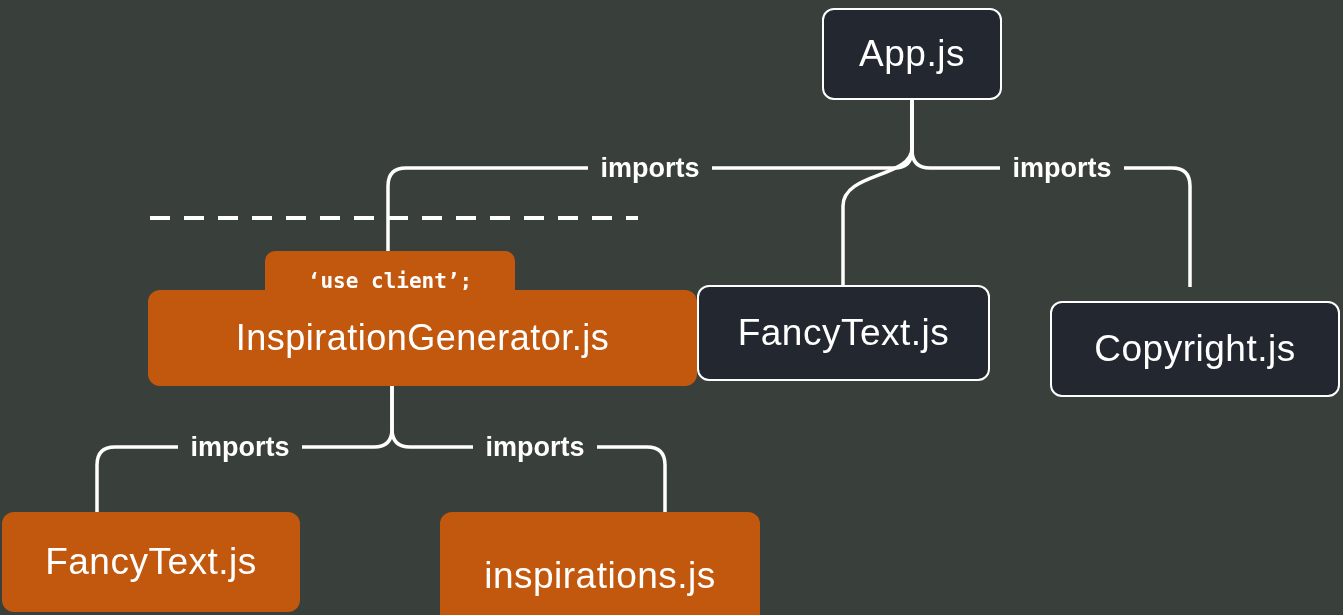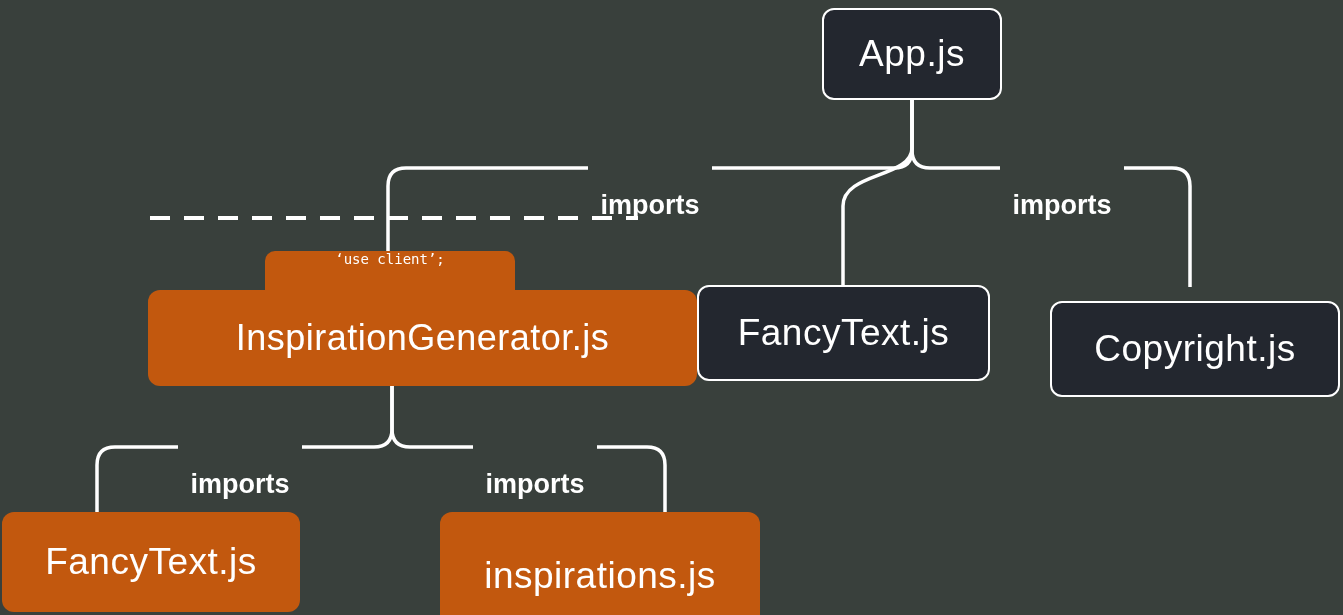--- a/index.html
+++ b/index.html
@@ -39,37 +39,36 @@
   .node.server {
     background: var(--server-node);
     border: 2.5px solid #ffffff;
   }
   .node.client {
     background: var(--client-node);
   }
   .badge {
     position: absolute;
     display: flex;
-    align-items: flex-start;
+    align-items: flex-end;
     justify-content: center;
     background: var(--client-node);
     border-radius: 10px 10px 0 0;
     color: var(--text);
     font-family: "DejaVu Sans Mono", monospace;
-    font-size: 14px;
-    font-weight: 400;
+    font-size: 21px;
+    font-weight: 700;
   }
   .edge-label {
     position: absolute;
     transform: translate(-50%, -50%);
     color: var(--text);
     font-size: 27px;
     font-weight: 600;
     white-space: nowrap;
-    margin-top: 37px;
   }
 </style>
 </head>
 <body>
 
 <svg id="connector-svg" viewBox="0 0 1343 615" fill="none" stroke="#ffffff" stroke-width="3.5">
 
   <g>
     <path d="M 912 100 V 150 Q 912 168 894 168 H 712"></path>
     <path d="M 588 168 H 406 Q 388 168 388 186 V 292"></path>

